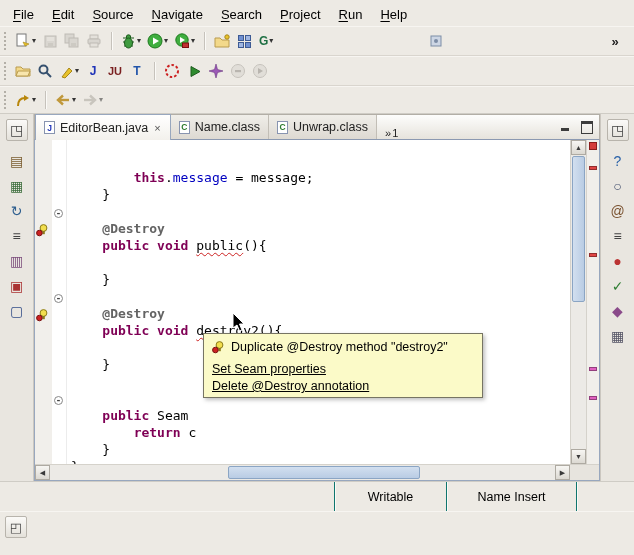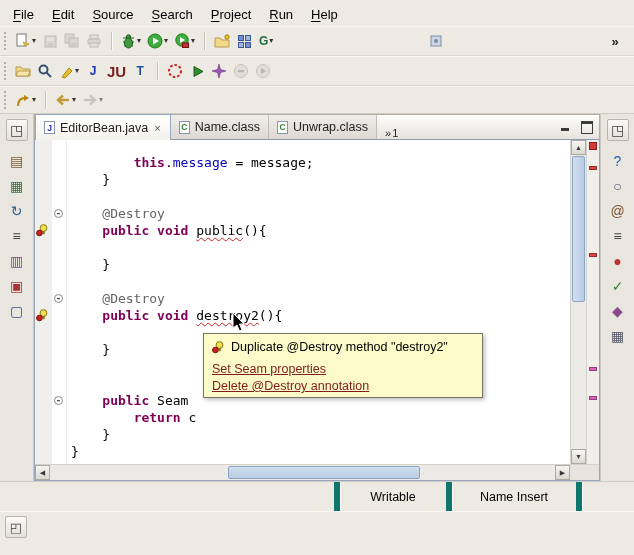--- a/index.html
+++ b/index.html
@@ -69,26 +69,26 @@
   
   .editor { position:relative; flex:1; background:#fff;
             border:1px solid #98a7be; border-top:none; overflow:hidden; }
   .ann-ruler { position:absolute; left:0; top:0; bottom:16px; width:17px; background:#f1efeb; }
   .fold-ruler { position:absolute; left:17px; top:0; bottom:16px; width:15px; background:#ffffff;
                 border-right:1px solid #ececec; }
   .fold { position:absolute; left:2px; width:9px; height:9px; border:1px solid #888; border-radius:50%;
           background:#fff; color:#444; font:bold 9px/7px "DejaVu Sans Mono",monospace; text-align:center; }
   .qfmark { position:absolute; left:1px; width:14px; height:14px; }
   .code-area { position:absolute; left:32px; right:30px; top:0; bottom:16px;
-               padding:14px 0 0 4px; overflow:hidden;
+               padding:29px 0 0 4px; overflow:hidden;
                font-family:"DejaVu Sans Mono",monospace; font-size:13px; line-height:17px; }
   .cl { white-space:pre; height:17px; }
   .c-kw  { color:#7f0055; font-weight:bold; }
   .c-fld { color:#0000c0; }
-  .c-ann { color:#646464; }
+  .c-ann { color:#646464;font-weight:bold; }
   .c-pl  { color:#000; }
   .c-err { color:#000;
            text-decoration-line:underline; text-decoration-style:wavy; text-decoration-color:#c22;
            text-decoration-thickness:1px; text-underline-offset:2px; text-decoration-skip-ink:none; }
 
   
   .vscroll { position:absolute; right:13px; top:0; bottom:16px; width:16px;
              background:#eceae6; border-left:1px solid #d5d2cb; }
   .hscroll { position:absolute; left:0; right:29px; bottom:0; height:16px;
              background:#eceae6; border-top:1px solid #d5d2cb; display:flex; align-items:center; }
@@ -110,48 +110,49 @@
   .ovm { position:absolute; left:2px; width:8px; height:4px; border:1px solid rgba(0,0,0,.35); }
   .corner { position:absolute; right:0; bottom:0; width:29px; height:16px; background:#e7e4de; border-top:1px solid #d5d2cb; }
 
   
   .tooltip { position:absolute; left:168px; top:193px; width:280px; z-index:50;
              background:#fbfac8; border:1px solid #767463; box-shadow:2px 2px 4px rgba(0,0,0,.25);
              font-size:12.5px; }
   .tt-body { padding:6px 8px 4px 8px; }
   .tt-title-row { display:flex; align-items:center; gap:5px; }
   .tt-sub { margin-top:9px; }
-  .tt-link { display:block; margin-top:8px; color:#7f1d1d; text-decoration:underline; cursor:pointer; }
+  .tt-link { display:block; margin-top:8px; color:#000000; text-decoration:underline; cursor:pointer; }
   .tt-link + .tt-link { margin-top:3px; }
   .tt-footer { margin-top:8px; border-top:1px solid #b5b38c; padding:3px 8px 4px;
                text-align:right; color:#5f5f58; font-size:11.5px; }
 
   
   .mouse-cursor { position:absolute; left:197px; top:172px; z-index:60; }
 
   
   .statusbar { height:30px; display:flex; align-items:stretch; border-top:1px solid #cfccc5;
                background:#edeae4; font-size:12.5px; }
   .sfill { flex:1; }
   .sseg { display:flex; align-items:center; justify-content:center;
-          border-left:6px solid #0f766e; box-shadow:inset 1px 0 0 #fbfaf7; }
+          border-left:1px solid #0f766e; box-shadow:inset 1px 0 0 #fbfaf7; }
   .sseg.w1 { width:112px; } .sseg.w2 { width:130px; } .sseg.w3 { width:92px; } .sseg.w4 { width:58px; }
 
   
   .bottombar { height:44px; background:#edeae4; border-top:1px solid #f7f5f1; display:flex; align-items:flex-start; }
   .fastview-btn { width:22px; height:22px; margin:4px 0 0 5px; display:flex; align-items:center; justify-content:center;
                   font-size:13px; color:#444; border:1px solid #b8b4ac; background:linear-gradient(#fbfaf8,#e4e1da); border-radius:2px; }
 </style>
 </head>
 <body>
 
 <div class="menubar">
   <span class="menu-item"><u>F</u>ile</span>
   <span class="menu-item"><u>E</u>dit</span>
   <span class="menu-item"><u>S</u>ource</span>
+  <span class="menu-item"><u>N</u>avigate</span>
   <span class="menu-item"><u>S</u>earch</span>
   <span class="menu-item"><u>P</u>roject</span>
   <span class="menu-item"><u>R</u>un</span>
   <span class="menu-item"><u>H</u>elp</span>
 </div>
 
 <div class="toolbar row1">
   <div class="handle"></div>
 
   <div class="tb">
@@ -262,21 +263,21 @@
   <div class="tb">
     <svg width="15" height="15">
       <path d="M3 13 L10 4 L13 7 L6 14 Z" fill="#e8c22a" stroke="#a8871a"></path>
     </svg>
       <span class="dd">▾</span>
   </div>
   <div class="tb">
     <span class="letter" style="color:#2034b8">J</span>
   </div>
   <div class="tb">
-    <span class="letter" style="color:#7a1f1f;font-size:15px">JU</span>
+    <span class="letter" style="color:#7a1f1f;font-size:11px">JU</span>
   </div>
   <div class="tb">
     <span class="letter" style="color:#2255aa">T</span>
   </div>
 
   <div class="tsep"></div>
 
   <div class="tb">
     <svg width="16" height="16">
       <circle cx="8" cy="8" r="6" fill="none" stroke="#cc2222" stroke-width="2" stroke-dasharray="2.5 2"></circle>

